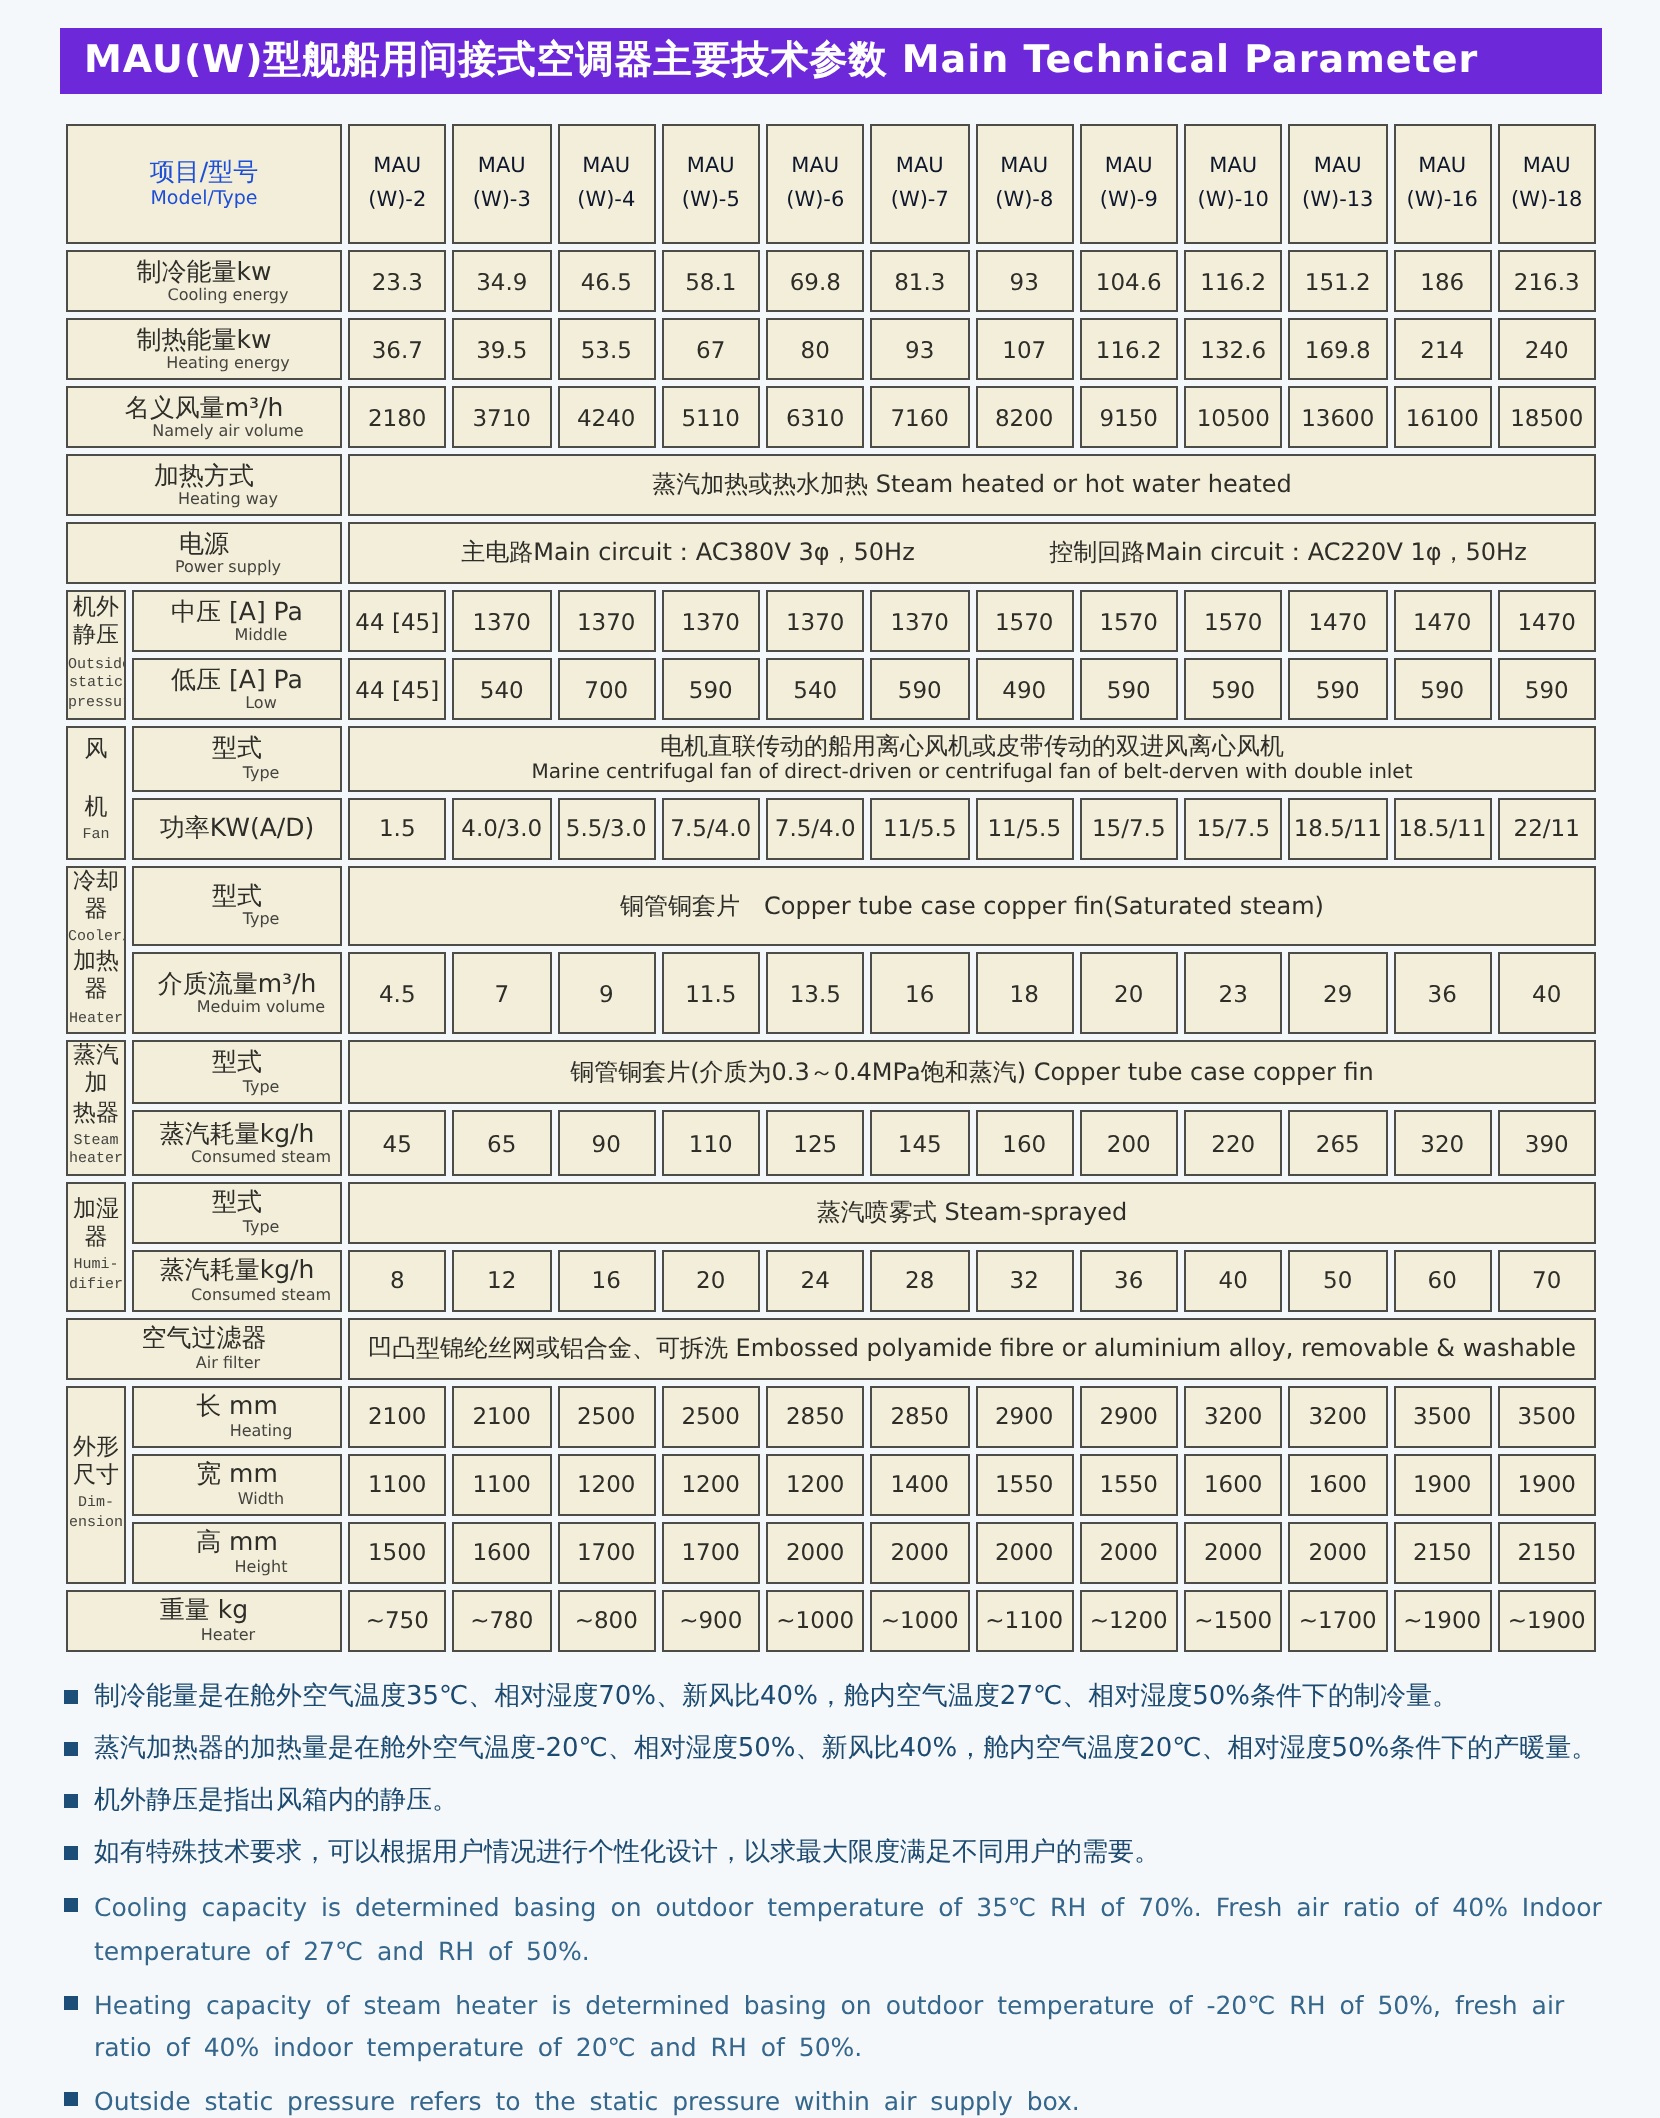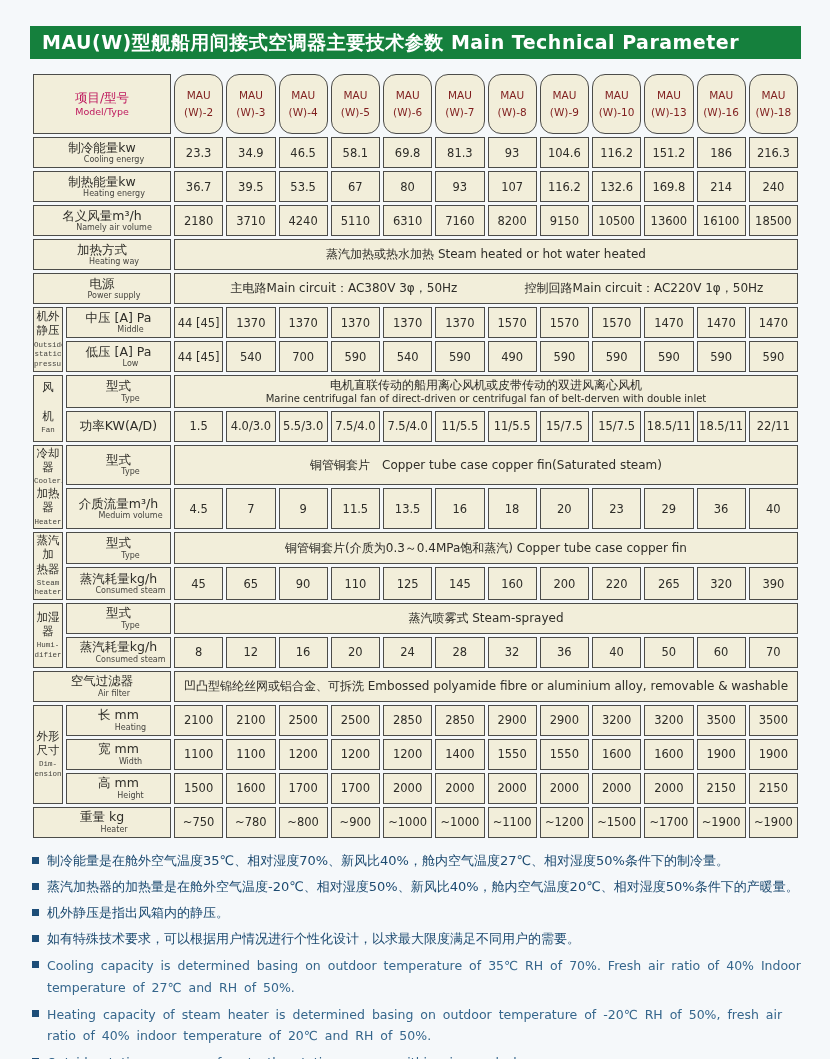--- a/index.html
+++ b/index.html
@@ -3,37 +3,37 @@
 <meta charset="utf-8">
 <style>
   html,body{margin:0;padding:0;}
   body{
     width:830px;height:1059px;background:#f5f8fa;
     font-family:"DejaVu Sans", sans-serif;color:#2e2d28;
     -webkit-font-smoothing:antialiased;
   }
   .page{padding:14px 29px 10px 30px;}
   .title-bar{
-    background:#15803d;color:#fff;font-weight:bold;
+    background:#6d28d9;color:#fff;font-weight:bold;
     font-size:19px;line-height:33px;height:33px;
-    padding:0 12px;letter-spacing:0.5px;white-space:nowrap;overflow:hidden;margin-top:12px;
+    padding:0 12px;letter-spacing:0.5px;white-space:nowrap;overflow:hidden;
   }
   table.tbl{
     border-collapse:separate;border-spacing:3px;
     width:771px;margin-top:12px;table-layout:fixed;
   }
   table.tbl td{
     border:1px solid #4c4c49;background:#f2eeda;
     text-align:center;vertical-align:middle;padding:1px 0;
     overflow:hidden;
   }
-  td.head{background:#2d6e90;color:#be185d;}
+  td.head{background:#2d6e90;color:#1d4ed8;}
   td.head .zh{display:block;font-size:12.5px;line-height:1.3;}
   td.head .en{display:block;font-size:9.5px;line-height:1.3;}
-  td.model{background:#2d6e90;color:#7f1d1d;height:56px;border-radius:13px;}
+  td.model{background:#2d6e90;color:#0f172a;height:56px;}
   td.model .t,.model .b{display:block;font-size:10.5px;line-height:1.6;}
   td.lab .zh{display:block;font-size:12.5px;line-height:1.15;}
   td.lab .en{display:block;font-size:8px;color:#45443f;line-height:1.2;padding-left:24px;}
   td.grp{padding:2px 1px;font-family:Liberation Mono, monospace;}
   td.grp .zh{display:block;font-size:11.5px;line-height:1.25;white-space:pre-line;}
   td.grp .en{display:block;font-size:7.5px;color:#45443f;line-height:1.25;white-space:pre-line;margin-top:2px;}
   td.val{font-size:11.5px;height:27px;}
   td.mrg{font-size:12px;height:27px;padding:1px 6px;}
   td.mrg .l2{display:block;font-size:10px;line-height:1.25;}
   td.mrg .l1{display:block;font-size:12px;line-height:1.35;}

